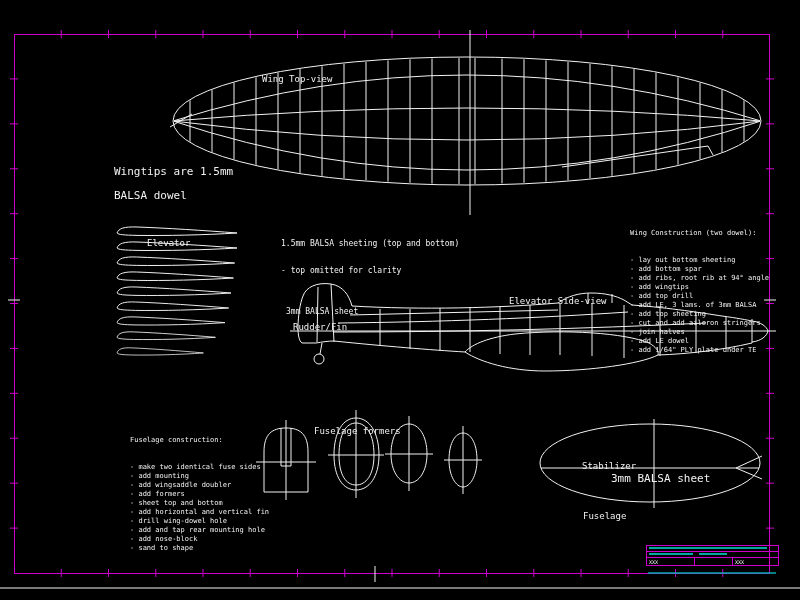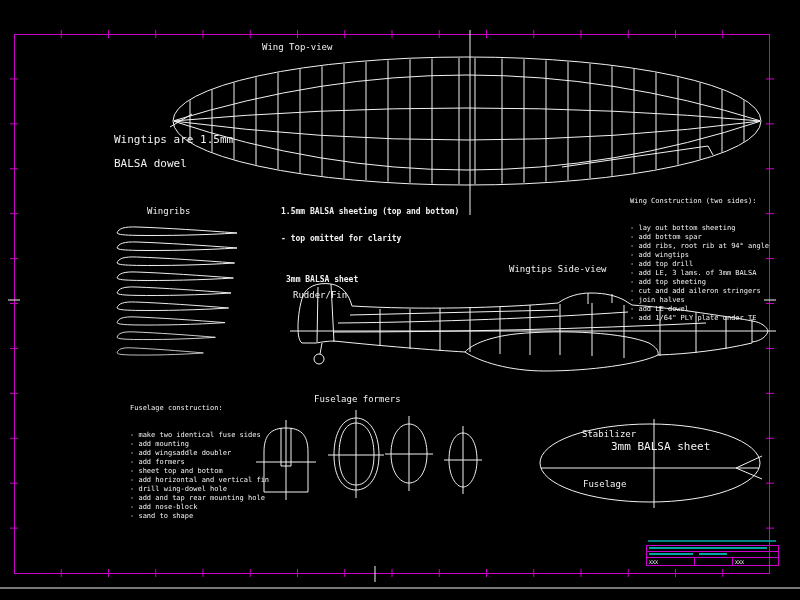--- a/index.html
+++ b/index.html
@@ -2,23 +2,23 @@
 <html style="--background: #000000; --line-color: #f2f2f2; --border-color: #cc00cc; --titleblock-accent: #00b7b7;"><head>
 <meta charset="utf-8">
 <style>
   html,body{margin:0;padding:0;}
   body{
     width:800px;height:600px;position:relative;overflow:hidden;
     background:var(--background,#000);
     font-family:"DejaVu Sans Mono", monospace;
     color:var(--line-color,#f2f2f2);
   }
-  .abs{position:absolute;white-space:pre;}
+  .abs{position:absolute;white-space:pre;margin-top:32px;}
   .h{font-size:9px;line-height:10px;}
-  .t{font-size:8px;line-height:9px;font-weight:bold;}
+  .t{font-size:8px;line-height:9px;}
   .s{font-size:11px;line-height:8px;}
   .list{font-size:7px;line-height:9px;}
   svg.overlay{position:absolute;left:0;top:0;}
   .lines{stroke:var(--line-color,#f2f2f2);fill:none;stroke-width:1;}
   .mag{stroke:var(--border-color,#cc00cc);fill:none;stroke-width:1;}
   .tb{position:absolute;border:1px solid var(--border-color,#cc00cc);box-sizing:border-box;}
   .tb-r1,.tb-r2{height:6px;border-bottom:1px solid var(--border-color,#cc00cc);padding:1px 2px 0;box-sizing:border-box;}
   .tb-r3{display:flex;height:7px;font-size:5px;line-height:6px;}
   .cell{display:block;border-right:1px solid var(--border-color,#cc00cc);padding:1px 2px 0;box-sizing:border-box;height:100%;}
   .cell:last-child{border-right:none;}
@@ -174,28 +174,28 @@
 <div class="abs s" style="left:114px;top:120px">
   <div>Wingtips are 1.5mm</div>
   <div>BALSA dowel</div>
 </div>
 
 <div class="abs t" style="left:281px;top:189px">
   <div>1.5mm BALSA sheeting (top and bottom)</div>
   <div>- top omitted for clarity</div>
 </div>
 
-<div class="abs h" style="left:147px;top:206px">Wingribs</div>
+<div class="abs h" style="left:147px;top:206px">Elevator</div>
 
 <div class="abs list" style="left:630px;top:179px">
-  <div>Wing Construction (two sides):</div>
+  <div>Wing Construction (two dowel):</div>
   <div><div>- lay out bottom sheeting</div><div>- add bottom spar</div><div>- add ribs, root rib at 94° angle</div><div>- add wingtips</div><div>- add top drill</div><div>- add LE, 3 lams. of 3mm BALSA</div><div>- add top sheeting</div><div>- cut and add aileron stringers</div><div>- join halves</div><div>- add LE dowel</div><div>- add 1/64" PLY plate under TE</div></div>
 </div>
 
-<div class="abs h" style="left:509px;top:264px">Wingtips Side-view</div>
+<div class="abs h" style="left:509px;top:264px">Elevator Side-view</div>
 <div class="abs t" style="left:286px;top:275px">3mm BALSA sheet</div>
 <div class="abs h" style="left:293px;top:290px">Rudder/Fin</div>
 
 <div class="abs list" style="left:130px;top:386px">
   <div>Fuselage construction:</div>
   <div><div>- make two identical fuse sides</div><div>- add mounting</div><div>- add wingsaddle doubler</div><div>- add formers</div><div>- sheet top and bottom</div><div>- add horizontal and vertical fin</div><div>- drill wing-dowel hole</div><div>- add and tap rear mounting hole</div><div>- add nose-block</div><div>- sand to shape</div></div>
 </div>
 
 <div class="abs h" style="left:314px;top:394px">Fuselage formers</div>
 

